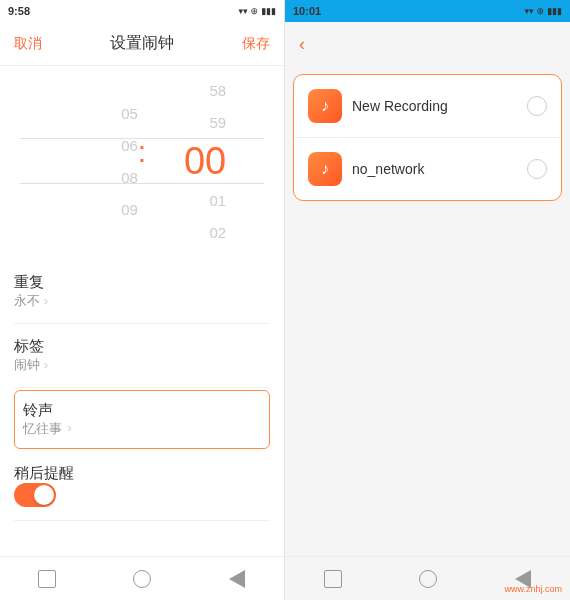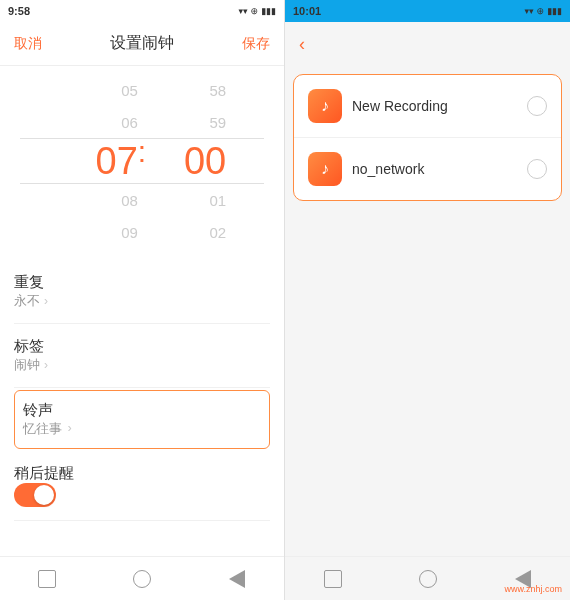--- a/index.html
+++ b/index.html
@@ -324,21 +324,20 @@
     <span class="top-bar-cancel">取消</span>
     <span class="top-bar-title">设置闹钟</span>
     <span class="top-bar-save">保存</span>
   </div>
 
   <div class="time-picker">
     <div class="picker-highlight"></div>
     <div class="time-column">
       <div class="time-row">05</div>
       <div class="time-row">06</div>
-      <div class="time-row selected">07</div>
       <div class="time-row">08</div>
       <div class="time-row">09</div>
     </div>
     <div class="time-separator">:</div>
     <div class="time-column">
       <div class="time-row">58</div>
       <div class="time-row">59</div>
       <div class="time-row selected">00</div>
       <div class="time-row">01</div>
       <div class="time-row">02</div>

